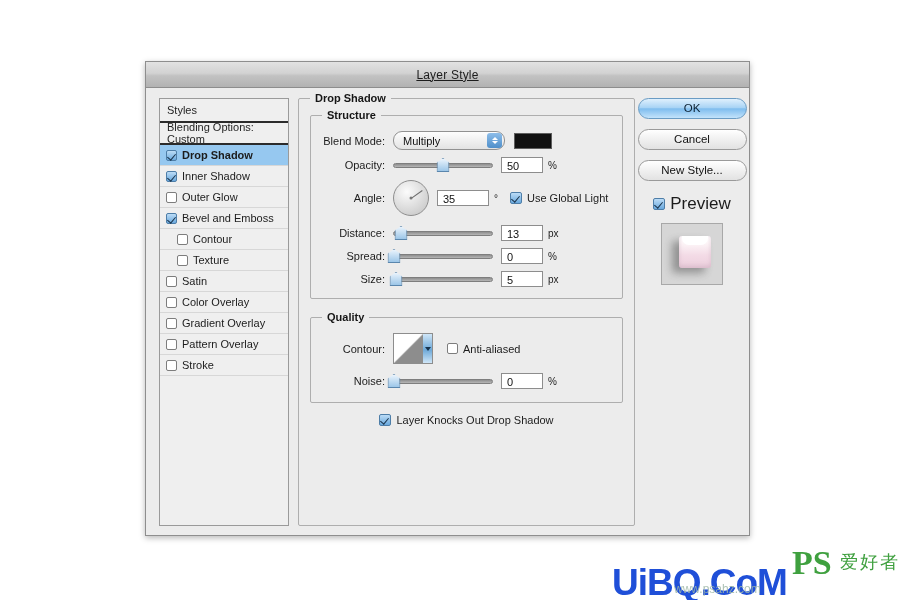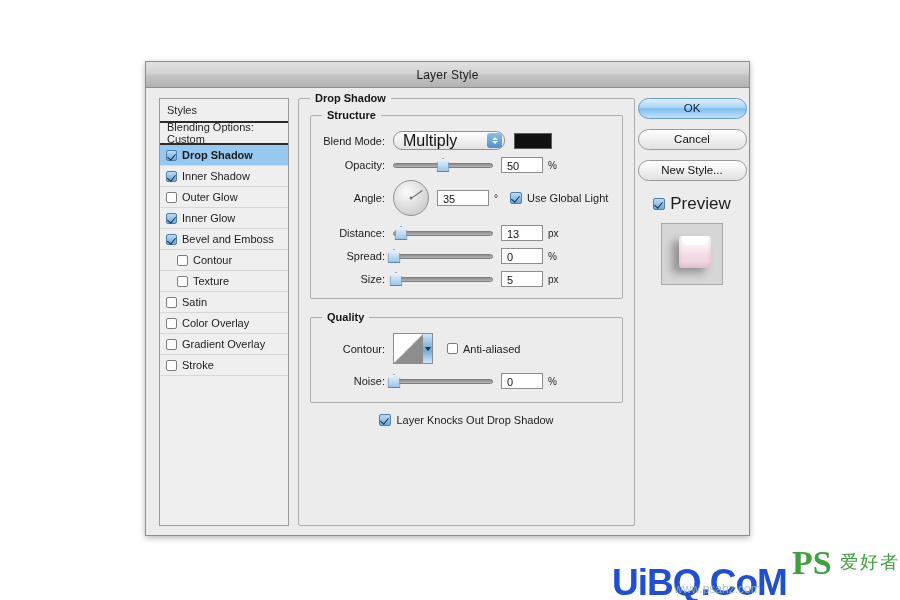--- a/index.html
+++ b/index.html
@@ -16,21 +16,21 @@
     box-shadow:0 2px 6px rgba(0,0,0,.28);
     box-sizing:border-box;
   }
   .titlebar{
     height:26px;
     background:linear-gradient(to bottom,#e2e2e2 0%,#d2d2d2 45%,#c2c2c2 55%,#b2b2b2 100%);
     border-bottom:1px solid #8d8d8d;
     display:flex;align-items:center;justify-content:center;
     box-sizing:border-box;
   }
-  .titlebar .ttl{font-size:12px;color:#1d1d1d;letter-spacing:.2px;}
+  .titlebar .ttl{font-size:12px;color:#1d1d1d;letter-spacing:.2px;text-decoration:underline;}
 
   .body{display:flex;padding:10px 9px 9px 13px;box-sizing:border-box;height:449px;}
 
   
   .styles-col{width:130px;flex:0 0 130px;}
   .styles-list{
     border:1px solid #9a9a9a;background:#efefef;height:428px;box-sizing:border-box;
     display:flex;flex-direction:column;
   }
   .sl-head{
@@ -84,21 +84,21 @@
   .lbl{
     width:72px;flex:0 0 72px;text-align:right;padding-right:8px;
     font-size:11px;color:#1c1c1c;box-sizing:border-box;
   }
 
   
   .select{
     width:112px;height:19px;border:1px solid #919191;border-radius:9px;
     background:linear-gradient(to bottom,#fdfdfd,#e3e3e3);
     display:flex;align-items:center;position:relative;box-sizing:border-box;
-    font-size:16px;color:#111;padding-left:9px;
+    font-size:11px;color:#111;padding-left:9px;
   }
   .select .arrows{
     position:absolute;right:2px;top:1px;width:15px;height:15px;border-radius:3px;
     background:linear-gradient(to bottom,#8dbde9,#4f8fca);
     display:flex;flex-direction:column;align-items:center;justify-content:center;
   }
   .tri-u{width:0;height:0;border-left:3px solid transparent;border-right:3px solid transparent;border-bottom:3.5px solid #fff;margin-bottom:1px;}
   .tri-d{width:0;height:0;border-left:3px solid transparent;border-right:3px solid transparent;border-top:3.5px solid #fff;}
 
   .swatch{
@@ -252,24 +252,20 @@
         <div class="sl-item">
           <span class="cb on"></span>
           <span>Inner Shadow</span>
         </div>
         <div class="sl-item">
           <span class="cb"></span>
           <span>Outer Glow</span>
         </div>
         <div class="sl-item">
           <span class="cb on"></span>
-          <span>Inner Glow</span>
-        </div>
-        <div class="sl-item">
-          <span class="cb on"></span>
           <span>Bevel and Emboss</span>
         </div>
         <div class="sl-item sub">
           <span class="cb"></span>
           <span>Contour</span>
         </div>
         <div class="sl-item sub">
           <span class="cb"></span>
           <span>Texture</span>
         </div>
@@ -277,20 +273,24 @@
           <span class="cb"></span>
           <span>Satin</span>
         </div>
         <div class="sl-item">
           <span class="cb"></span>
           <span>Color Overlay</span>
         </div>
         <div class="sl-item">
           <span class="cb"></span>
           <span>Gradient Overlay</span>
+        </div>
+        <div class="sl-item">
+          <span class="cb"></span>
+          <span>Pattern Overlay</span>
         </div>
         <div class="sl-item">
           <span class="cb"></span>
           <span>Stroke</span>
         </div>
         <div class="sl-fill"></div>
       </div>
     </div>
 
     <div class="center-col">

